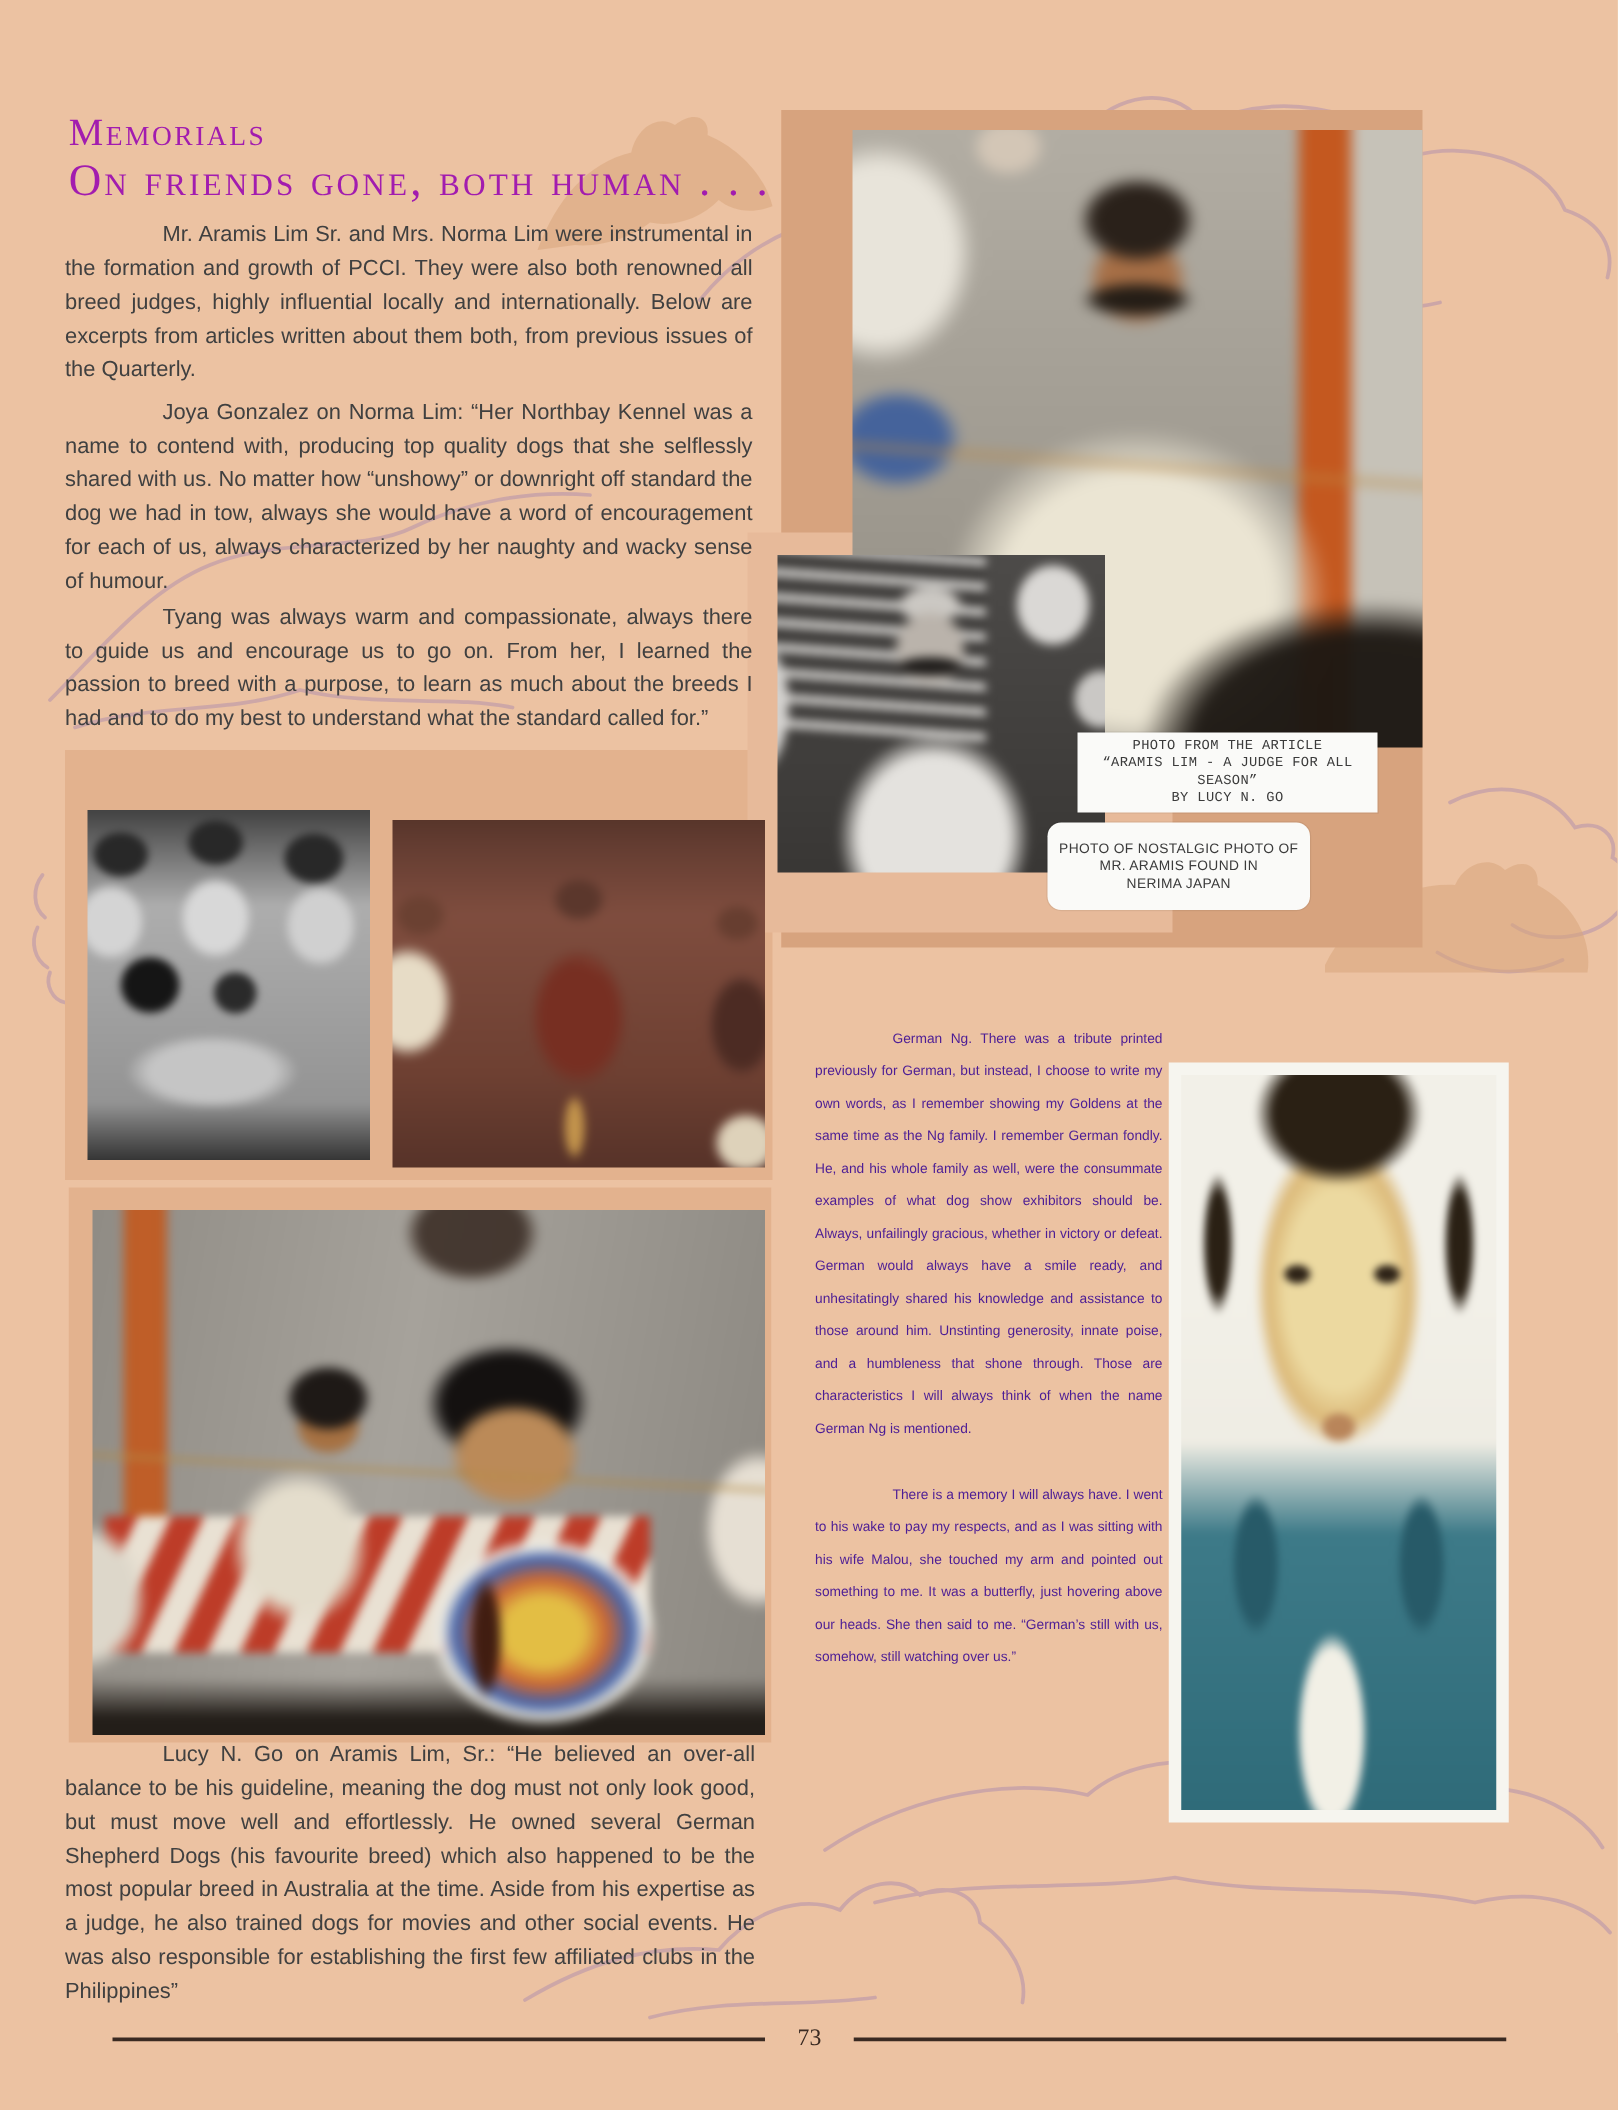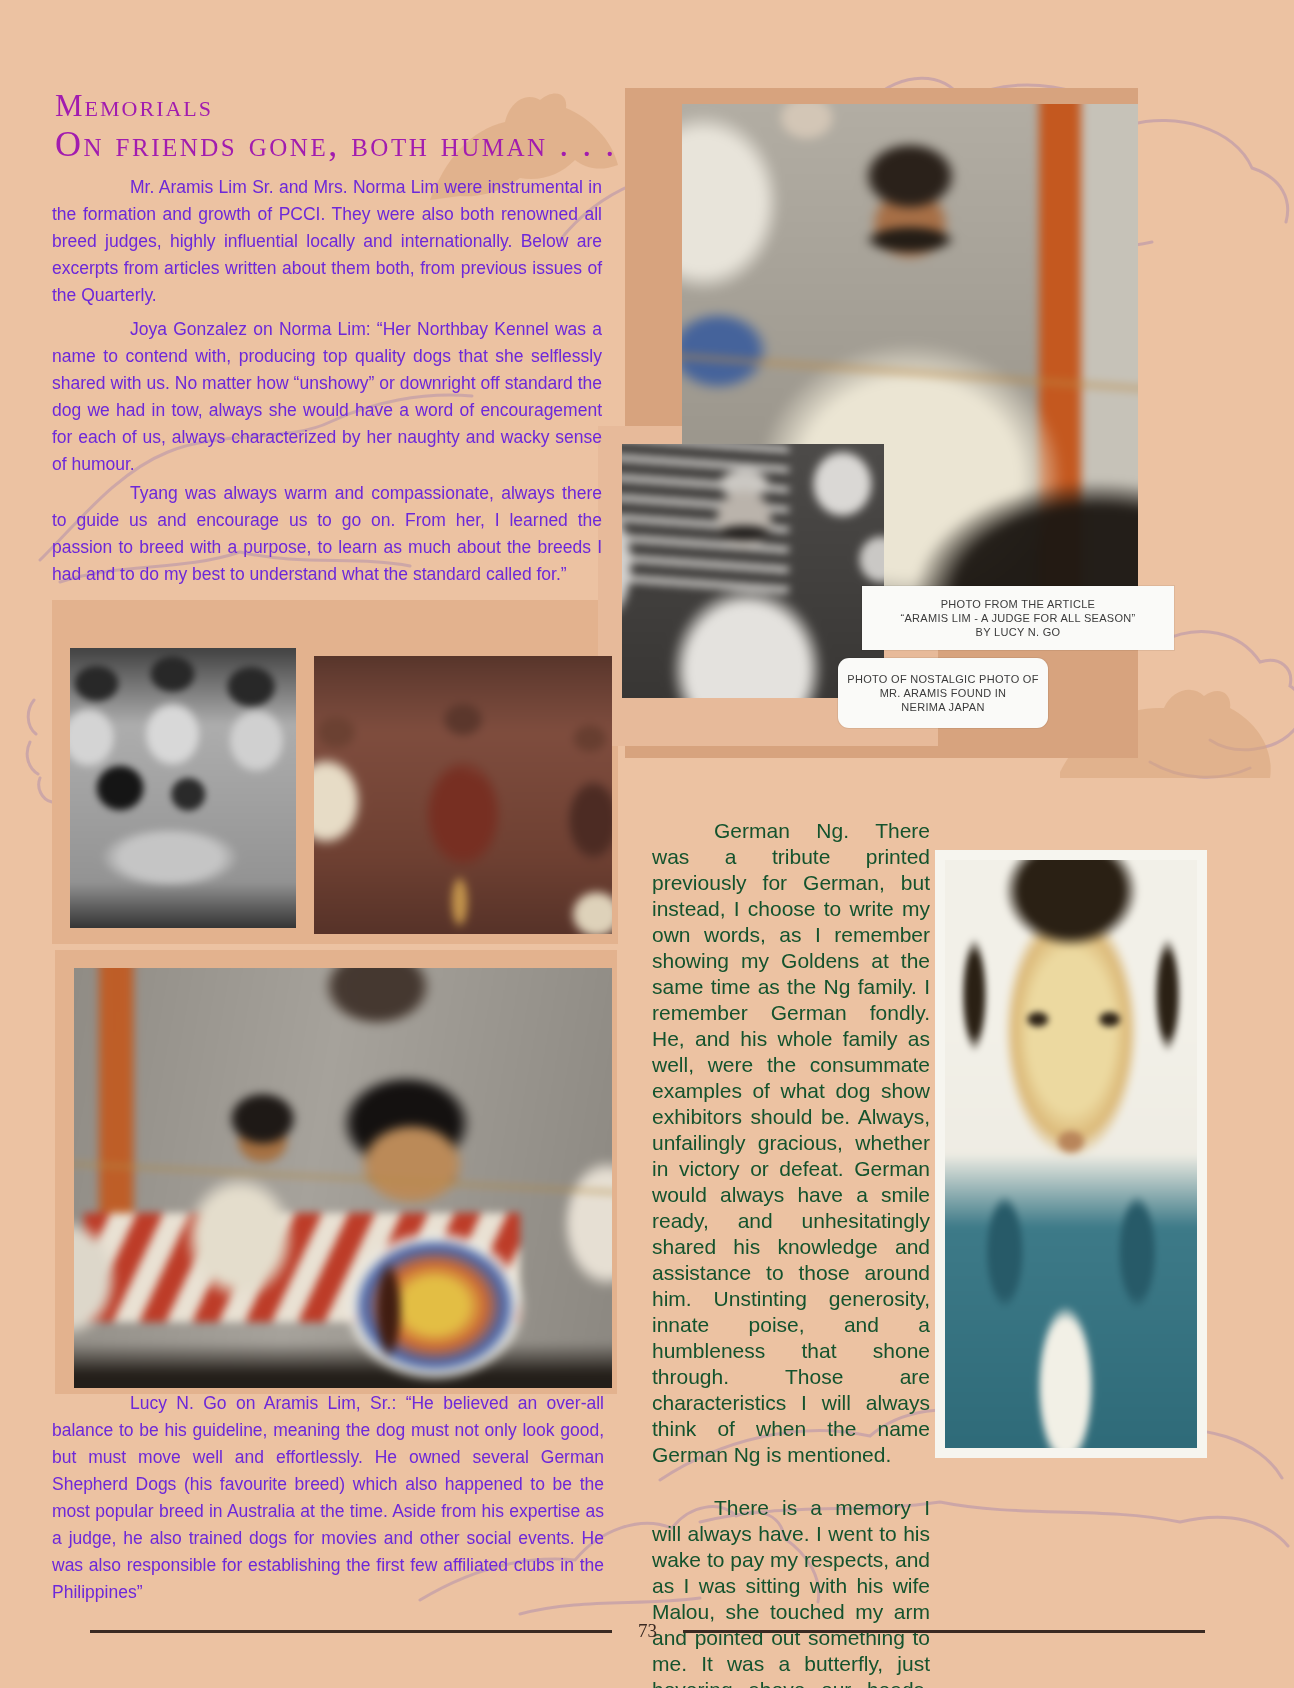--- a/index.html
+++ b/index.html
@@ -8,28 +8,28 @@
   
   .watermark{position:absolute;left:0;top:0;z-index:0;pointer-events:none;}
   
   .header{position:absolute;left:55px;top:88px;z-index:3;
           font-family:"Liberation Serif",serif;font-variant:small-caps;
           color:#a21caf;letter-spacing:2px;}
   .header .l1{font-size:31px;line-height:36px;}
   .header .l2{font-size:36px;line-height:40px;letter-spacing:2.5px;}
   
   .para{position:absolute;z-index:3;text-align:justify;font-size:17.5px;line-height:27px;
-        text-indent:78px;color:#6d28d9;margin:0;}
+        text-indent:78px;color:#404040;margin:0;}
   #para1{left:52px;top:174px;width:550px;}
   #para2{left:52px;top:316px;width:550px;}
   #para3{left:52px;top:480px;width:550px;}
   #lucy-para{left:52px;top:1390px;width:552px;}
   .german-col{position:absolute;left:652px;top:818px;width:278px;z-index:3;}
-  .german-col p{margin:0 0 27px 0;text-align:justify;font-size:21px;line-height:26px;
-        text-indent:62px;color:#14532d;}
+  .german-col p{margin:0 0 27px 0;text-align:justify;font-size:11px;line-height:26px;
+        text-indent:62px;color:#4c1d95;}
   
   .panel{position:absolute;z-index:1;}
   #panel-top-right{left:625px;top:88px;width:513px;height:670px;background:#d7a37e;}
   #panel-nostalgic{left:598px;top:426px;width:340px;height:320px;background:#e7ba9a;z-index:2;}
   #panel-left-mid{left:52px;top:600px;width:566px;height:344px;background:#e3b28e;}
   #panel-left-bottom{left:55px;top:950px;width:562px;height:444px;background:#e3b28e;}
   
   .photo{position:absolute;overflow:hidden;z-index:3;}
   .art{position:absolute;inset:-18px;background-repeat:no-repeat;}
   #photo-aramis{left:682px;top:104px;width:456px;height:494px;}
@@ -137,21 +137,21 @@
       radial-gradient(ellipse 33% 28% at 50% 30%, #ecd9a0 0 46%, #dcba7a 62%, transparent 74%),
       radial-gradient(ellipse 10% 13% at 26% 66%, #275a68 0 55%, transparent 72%),
       radial-gradient(ellipse 10% 13% at 74% 66%, #275a68 0 55%, transparent 72%),
       linear-gradient(180deg, transparent 50%, #3d7a88 62%, #2e6a78 100%),
       linear-gradient(180deg,#f2f0e8 30%,#e6e3d8);
     filter:blur(3px);}
   
   .caption{position:absolute;background:#fafaf8;z-index:6;display:flex;flex-direction:column;
       justify-content:center;text-align:center;color:#3b3b3b;font-size:11px;line-height:14px;
       letter-spacing:.3px;box-shadow:0 0 0 1px rgba(0,0,0,.06);}
-  #caption-article{left:862px;top:586px;width:312px;height:64px;}
+  #caption-article{left:862px;top:586px;width:240px;height:64px;font-family:Liberation Mono, monospace;}
   #caption-nostalgic{left:838px;top:658px;width:210px;height:70px;border-radius:11px;}
   
   .footer{position:absolute;left:90px;right:89px;top:1618px;height:26px;display:flex;
       align-items:center;z-index:3;}
   .rule{flex:1;height:3px;background:#3a2a22;}
   .page-num{margin:0 26px;font-family:"Liberation Serif",serif;font-size:19px;color:#3a2a22;}
 </style>
 </head>
 <body>
 

